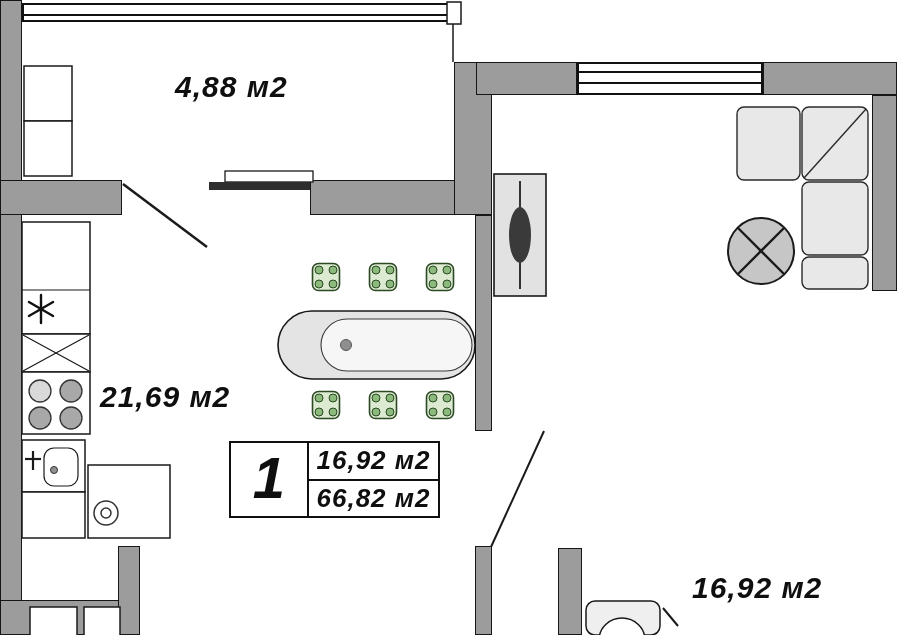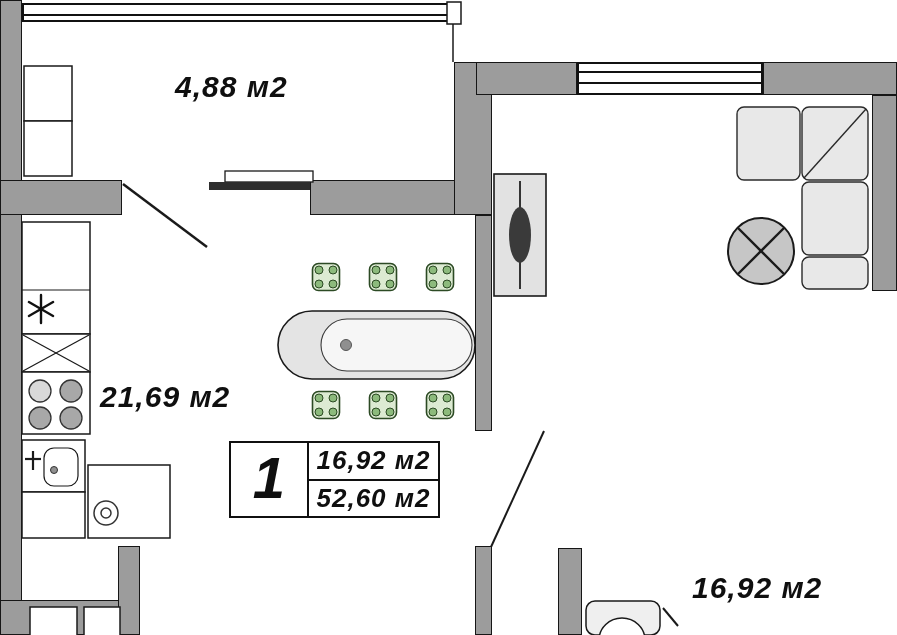--- a/index.html
+++ b/index.html
@@ -223,17 +223,17 @@
   </svg>
 
   <div class="room-label" style="left:175px;top:70px">4,88 м2</div>
   <div class="room-label" style="left:100px;top:380px">21,69 м2</div>
   <div class="room-label" style="left:692px;top:571px">16,92 м2</div>
 
   <div class="info-box">
     <div class="info-num">1</div>
     <div class="info-areas">
       <div class="info-area top">16,92 м2</div>
-      <div class="info-area">52,60 м2</div>
+      <div class="info-area">66,82 м2</div>
     </div>
   </div>
 
 </div>
 
 </body></html>

